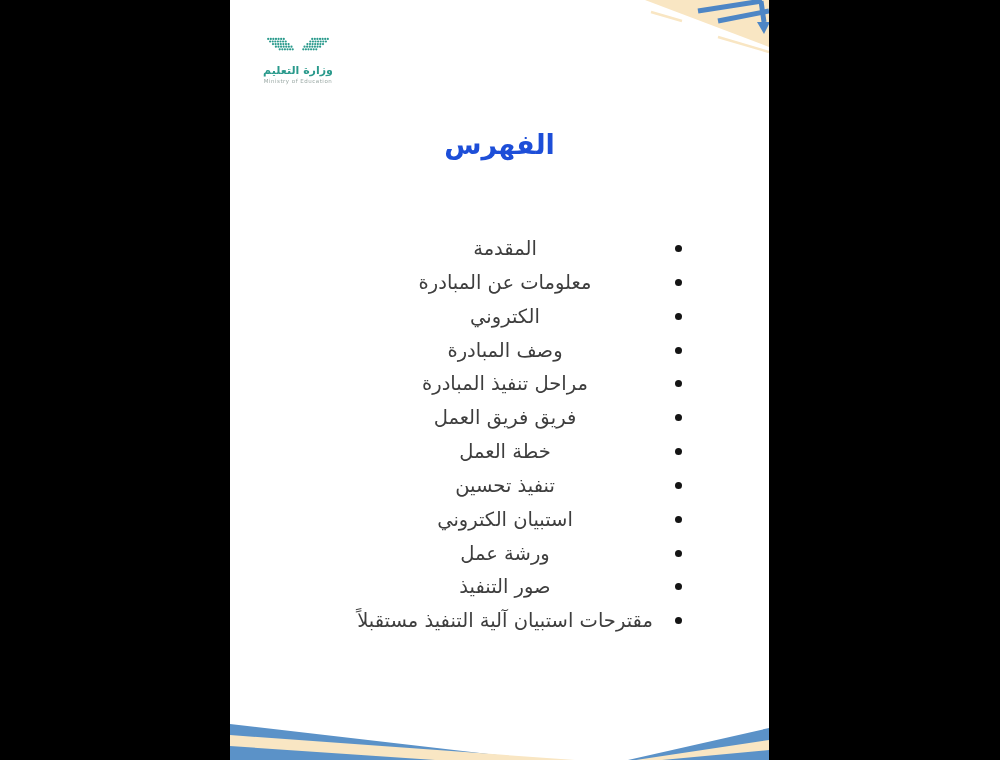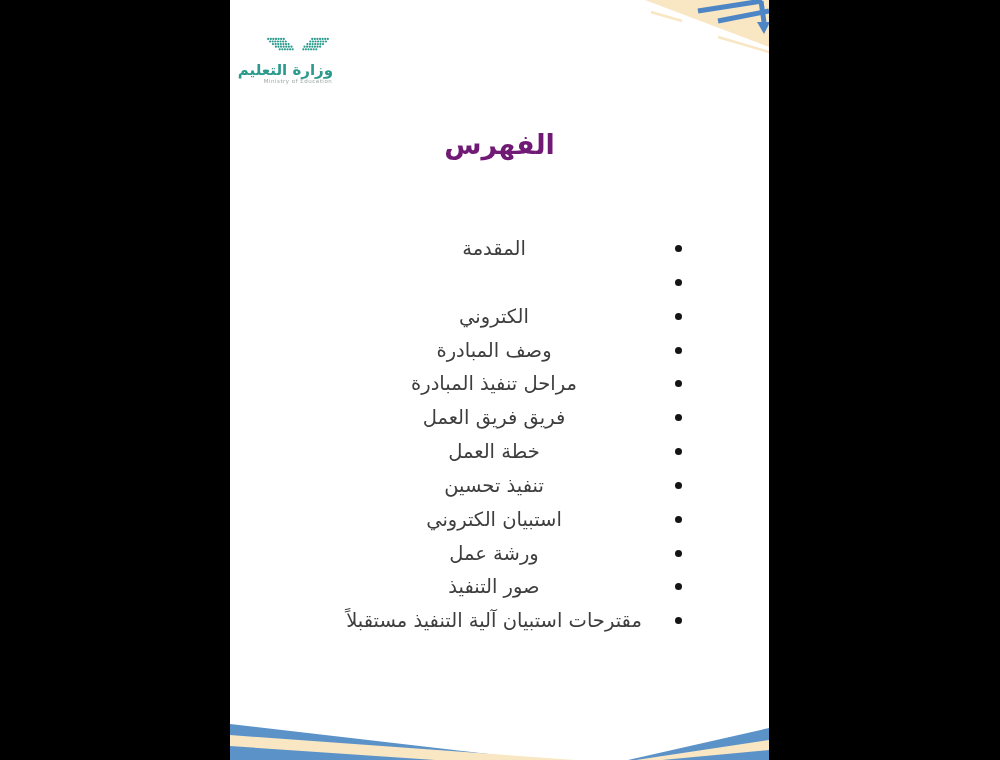--- a/index.html
+++ b/index.html
@@ -16,38 +16,38 @@
   
   .deco-top{position:absolute;top:0;right:0;width:175px;height:58px;}
   .tan-fill{fill:#f9e6c3;}
   .tan-line{stroke:#f9e6c3;stroke-width:2.5;fill:none;}
   .blue-bar{stroke:#4e86c5;stroke-width:5;fill:none;}
   .blue-fill{fill:#4e86c5;}
   
   .logo{position:absolute;left:33px;top:36px;width:70px;text-align:center;}
   .logo-mark{display:block;margin:0 auto;}
   .logo-ar{
-    direction:rtl;color:#2a9a8c;font-weight:bold;font-size:15px;
+    direction:rtl;color:#2a9a8c;font-weight:bold;font-size:11px;
     line-height:15px;margin-top:2px;white-space:nowrap;
   }
   .logo-en{
     color:#9aa8a4;font-size:5.5px;letter-spacing:.5px;line-height:7px;
     white-space:nowrap;
   }
   
   .title{
     position:absolute;left:0;top:126px;width:100%;
     direction:rtl;text-align:center;
-    color:#701a75;font-size:27px;font-weight:bold;line-height:38px;margin:0;
+    color:#1d4ed8;font-size:27px;font-weight:bold;line-height:38px;margin:0;
   }
   
   .toc{position:absolute;left:0;top:232px;width:539px;}
   .toc-row{position:relative;height:33.85px;}
   .toc-text{
-    position:absolute;left:24px;top:0;width:480px;
+    position:absolute;left:35px;top:0;width:480px;
     direction:rtl;text-align:center;
     color:#3e3e3e;font-size:19.5px;line-height:33.85px;white-space:nowrap;
   }
   .toc-bullet{
     position:absolute;right:87px;top:13px;width:7px;height:7px;
     border-radius:50%;background:#141414;
   }
   
   .deco-bottom{position:absolute;left:0;bottom:0;width:539px;height:45px;}
   .foot-blue{fill:#5b92c8;}
@@ -147,20 +147,21 @@
     <h1 class="title">الفهرس</h1>
 
     <div class="toc" id="toc-list">
       <div class="toc-row">
         <span class="toc-text">المقدمة</span>
         <span class="toc-bullet"></span>
       </div>
 
 
       <div class="toc-row">
+        <span class="toc-text">معلومات عن المبادرة</span>
         <span class="toc-bullet"></span>
       </div>
 
       <div class="toc-row">
         <span class="toc-text">الكتروني</span>
         <span class="toc-bullet"></span>
       </div>
 
       <div class="toc-row">
         <span class="toc-text">وصف المبادرة</span>

